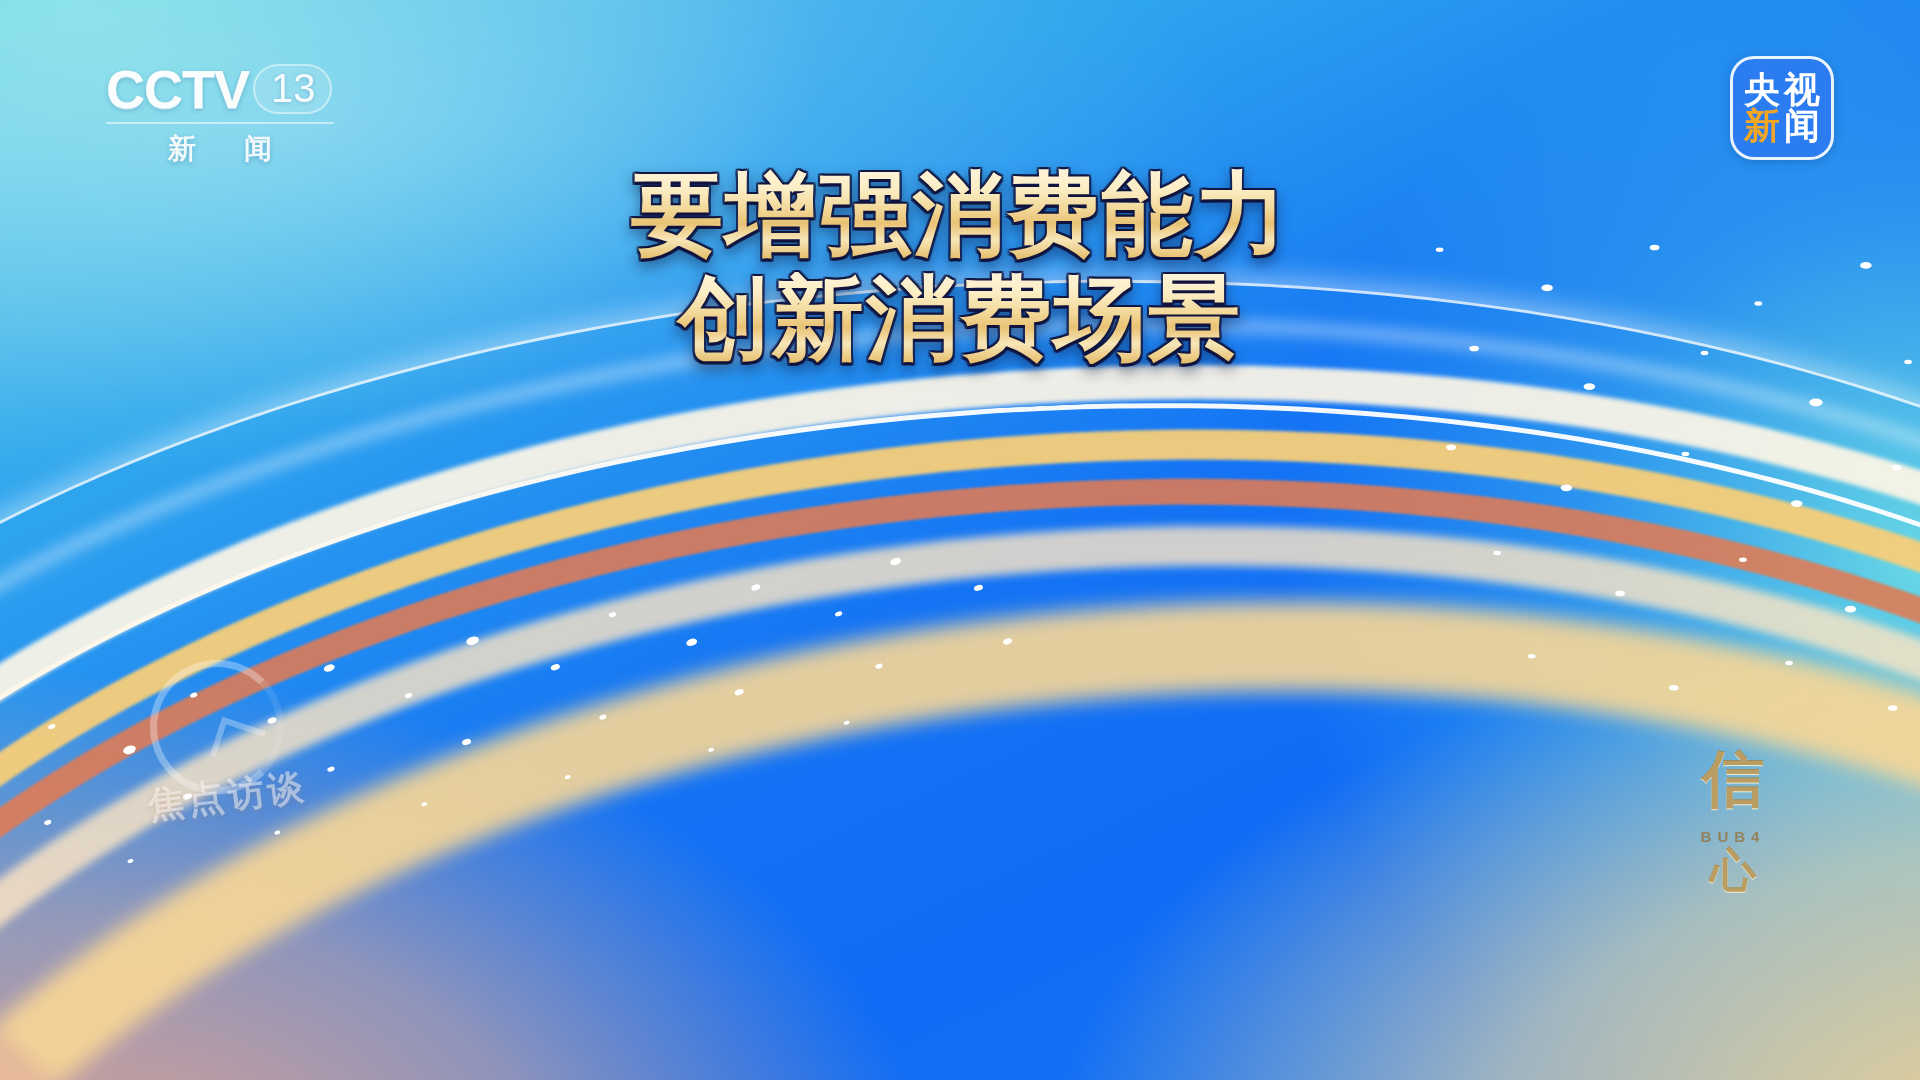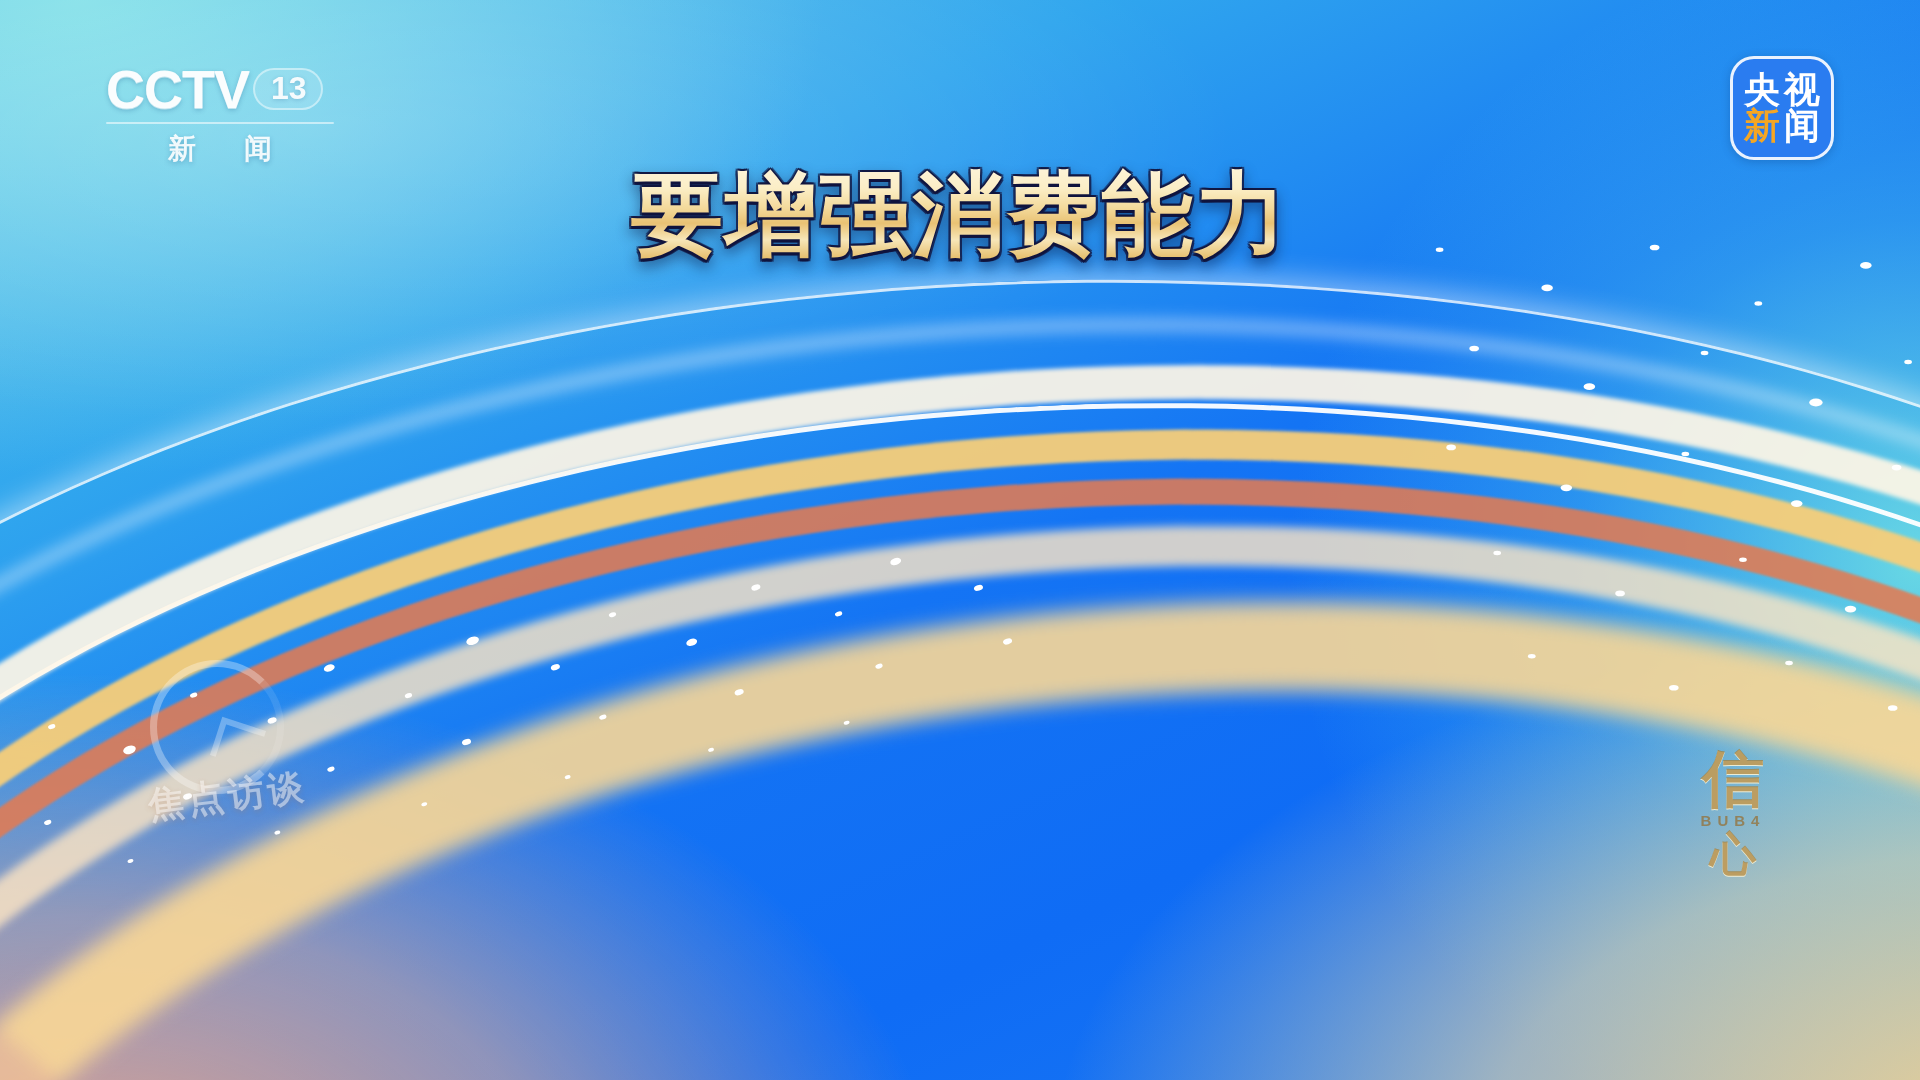--- a/index.html
+++ b/index.html
@@ -197,22 +197,22 @@
     margin-left: 4px;
     padding: 2px 14px 4px 16px;
     border-radius: 34px;
     border: 2px solid rgba(255,255,255,0.45);
     background: rgba(255,255,255,0.12);
     display: flex;
     align-items: center;
   }
   .cctv-num {
     font-family: "Liberation Sans", sans-serif;
-    font-size: 32px;
-    font-weight: 700;
+    font-size: 40px;
+    font-weight: 400;
     color: rgba(255,255,255,0.92);
     line-height: 1;
     text-shadow: 0 1px 4px rgba(0,60,120,0.2);
   }
   .cctv-rule {
     width: 228px;
     height: 2px;
     background: rgba(255,255,255,0.55);
     border-radius: 2px;
     margin-top: 2px;
@@ -355,21 +355,21 @@
     font-weight: 700;
     line-height: 1;
     color: rgba(168,126,52,0.72);
     text-shadow: 0 1px 0 rgba(255,246,214,0.85);
   }
   .xx-mini {
     font-size: 15px;
     font-weight: 700;
     letter-spacing: 6px;
     color: rgba(150,110,48,0.72);
-    margin-top: 2px;
+    margin-top: 18px;
   }
   .xx-bot {
     font-size: 46px;
     font-weight: 700;
     line-height: 1;
     margin-top: 2px;
     color: rgba(168,126,52,0.72);
     text-shadow: 0 1px 0 rgba(255,246,214,0.85);
   }
 </style>
@@ -471,20 +471,21 @@
       <span class="badge-ch">视</span>
     </div>
     <div class="badge-line">
       <span class="badge-ch accent">新</span>
       <span class="badge-ch">闻</span>
     </div>
   </div>
 
   <div class="headline">
     <div class="hl-line hl-1">要增强消费能力</div>
+    <div class="hl-line hl-3">创新消费场景</div>
   </div>
 
   <div class="focus-mark">
     <div class="focus-ring"></div>
     <div class="focus-text">焦点访谈</div>
   </div>
 
   <div class="xinxin-logo">
     <div class="xx-top">信</div>
     <div class="xx-mini">BUB4</div>

